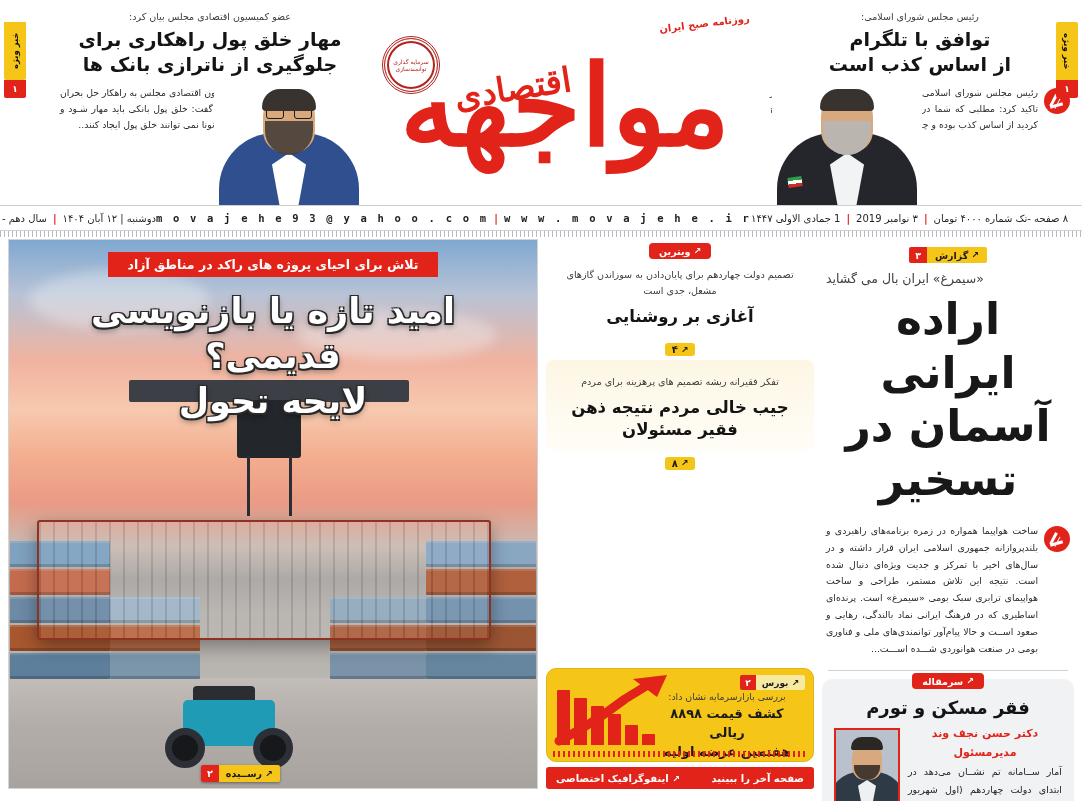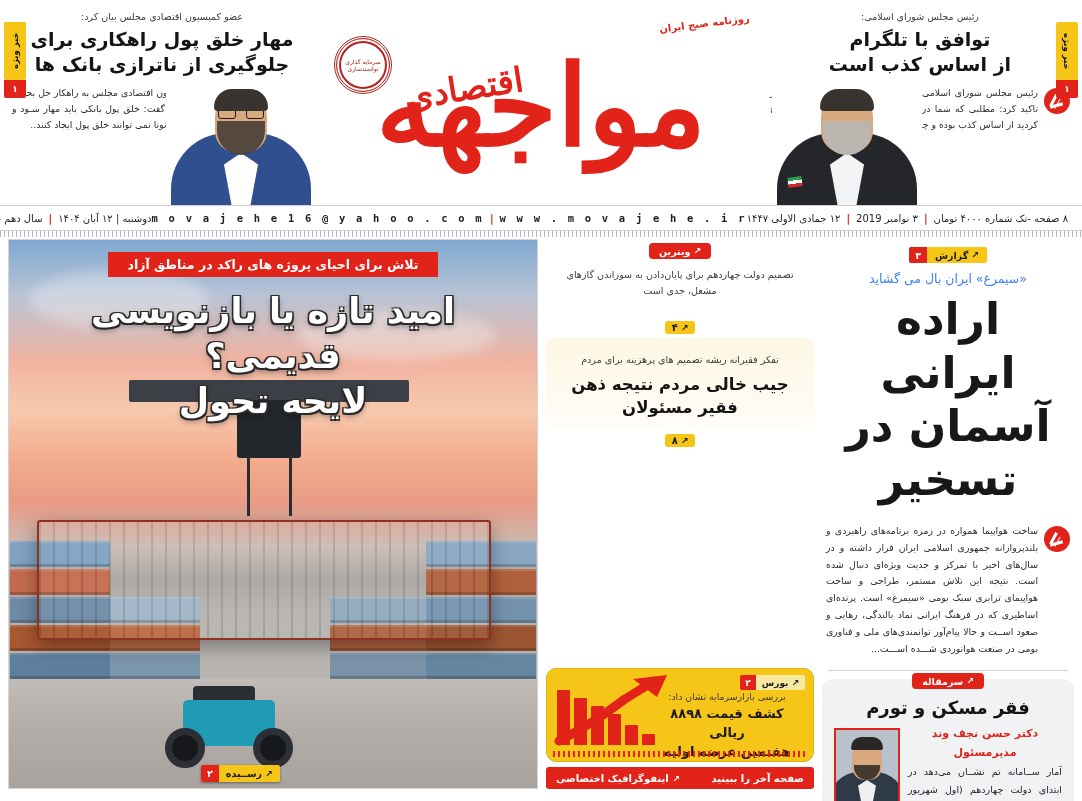--- a/index.html
+++ b/index.html
@@ -68,21 +68,21 @@
 
   
   .hdr-story {
     width: 324px;
     padding: 10px 12px 0 12px;
     position: relative;
     display: flex;
     flex-direction: column;
   }
   .hdr-story.left  { order: 1; border-left: 0; }
-  .hdr-story.right { order: 3; }
+  .hdr-story.right { order: 3; margin-left: 48px; }
   .hdr-story .kicker {
     font-size: 9.5px;
     color: #3a3a3a;
     text-align: center;
     margin-bottom: 4px;
     line-height: 1.4;
   }
   .hdr-story .headline {
     font-size: 19px;
     font-weight: bold;
@@ -607,23 +607,23 @@
   }
   .lead-badge .lb-n {
     background: #f5c518; color: #1a1a1a; font-size: 9.5px; font-weight: bold;
     padding: 0 8px; display: flex; align-items: center; gap: 3px;
   }
   .lead-badge .lb-p {
     background: #e2231a; color: #fff; font-size: 9.5px; font-weight: bold;
     padding: 0 6px; display: flex; align-items: center;
   }
   .lead-kicker {
-    text-align: center;
+    text-align: left;
     font-size: 12.5px;
-    color: #3b82f6;
+    color: #404040;
     margin-bottom: 6px;
   }
   .lead-headline {
     text-align: center;
     font-size: 44px;
     font-weight: bold;
     color: #181818;
     line-height: 1.22;
     letter-spacing: -1px;
   }
@@ -760,26 +760,26 @@
       </div>
     </div>
   </div>
 
   <div class="infobar">
     <div class="seg">
       <span>۸ صفحه -تک شماره ۴۰۰۰ تومان</span>
       <span class="sep">|</span>
       <span>۳ نوامبر 2019</span>
       <span class="sep">|</span>
-      <span>۱۲ جمادی الاولی ۱۴۴۷</span>
+      <span>1 جمادی الاولی ۱۴۴۷</span>
     </div>
     <div class="seg">
       <span class="site">w w w . m o v a j e h e . i r</span>
       <span class="sep">|</span>
-      <span class="site">m o v a j e h e 1 6 @ y a h o o . c o m</span>
+      <span class="site">m o v a j e h e 9 3 @ y a h o o . c o m</span>
     </div>
     <div class="seg">
       <span>دوشنبه | ۱۲ آبان ۱۴۰۴</span>
       <span class="sep">|</span>
       <span>سال دهم - شماره ۲۲۶۵</span>
 
     </div>
     <div class="dotrule"></div>
   </div>
 
@@ -837,20 +837,21 @@
     <div class="center-col">
 
       <div class="center-item" style="padding-top:0">
         <div class="chip-row" style="margin-bottom:8px">
           <span class="mini-badge">
             <span class="arrow-glyph">↗</span>
             <span>ویترین</span>
           </span>
         </div>
         <div class="ci-kicker">تصمیم دولت چهاردهم  برای پایان‌دادن به سوزاندن گازهای مشعل، جدی است</div>
+        <div class="ci-title">آغازی بر روشنایی</div>
       </div>
 
       <div class="chip-row">
         <span class="page-chip">
           <span class="arrow-glyph">↗</span>
           <span>۴</span>
         </span>
       </div>
 
       <div class="center-item shaded">

